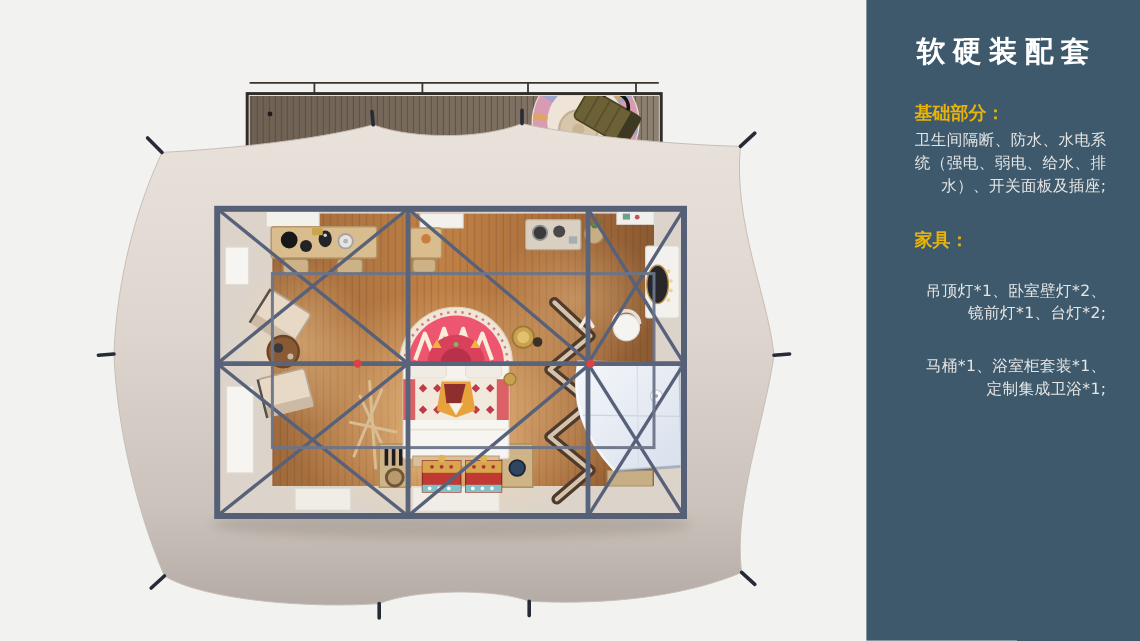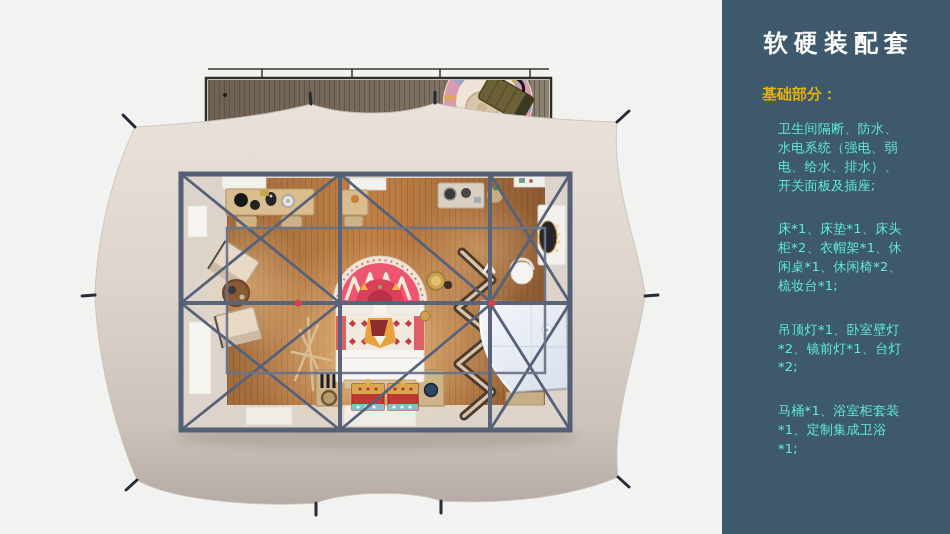--- a/index.html
+++ b/index.html
@@ -5,21 +5,21 @@
   html,body{margin:0;padding:0;background:#f2f2f1;}
   body{width:950px;height:534px;overflow:hidden;font-family:"DejaVu Sans","Liberation Sans",sans-serif;position:relative;}
   .stage{position:absolute;inset:0;width:950px;height:534px;}
   .main{position:absolute;left:0;top:0;width:722px;height:534px;background:#f2f2f1;}
   .main svg{display:block;width:722px;height:534px;}
   .sidebar{position:absolute;left:722px;top:0;width:228px;height:534px;background:#3d596b;color:#ffffff;box-sizing:border-box;padding-top:27px;}
   .sidebar h1{margin:0 0 26px 0;font-size:24px;font-weight:bold;letter-spacing:6px;text-indent:6px;text-align:center;color:#ffffff;}
   .sidebar .content{padding:0 28px 0 40px;}
   .sidebar section{margin-bottom:25px;}
   .sidebar h2{margin:0 0 5px 0;font-size:15px;font-weight:bold;color:#eab308;}
-  .sidebar p{margin:16px;font-size:13px;line-height:1.45;letter-spacing:.3px;color:#5eead4;}
+  .sidebar p{margin:0;font-size:13px;line-height:1.45;letter-spacing:.3px;color:#e5e5e5;text-align:right;}
 </style>
 </head>
 <body>
 
 <div class="stage">
 
   <div class="main">
     <svg viewBox="0 0 722 534" xmlns="http://www.w3.org/2000/svg">
       <defs>
         <linearGradient id="canvasGrad" x1="0" y1="0" x2="0" y2="1">
@@ -346,21 +346,21 @@
   </div>
 
   <aside class="sidebar">
     <h1>软硬装配套</h1>
     <div class="content">
       <section>
         <h2>基础部分：</h2>
         <p>卫生间隔断、防水、水电系统（强电、弱电、给水、排水）、开关面板及插座;</p>
       </section>
       <section>
-        <p>床*1、床垫*1、床头柜*2、衣帽架*1、休闲桌*1、休闲椅*2、梳妆台*1;</p>
+        <h2>家具：</h2>
       </section>
       <section>
         <p>吊顶灯*1、卧室壁灯*2、镜前灯*1、台灯*2;</p>
       </section>
       <section>
         <p>马桶*1、浴室柜套装*1、定制集成卫浴*1;</p>
       </section>
     </div>
   </aside>
 

